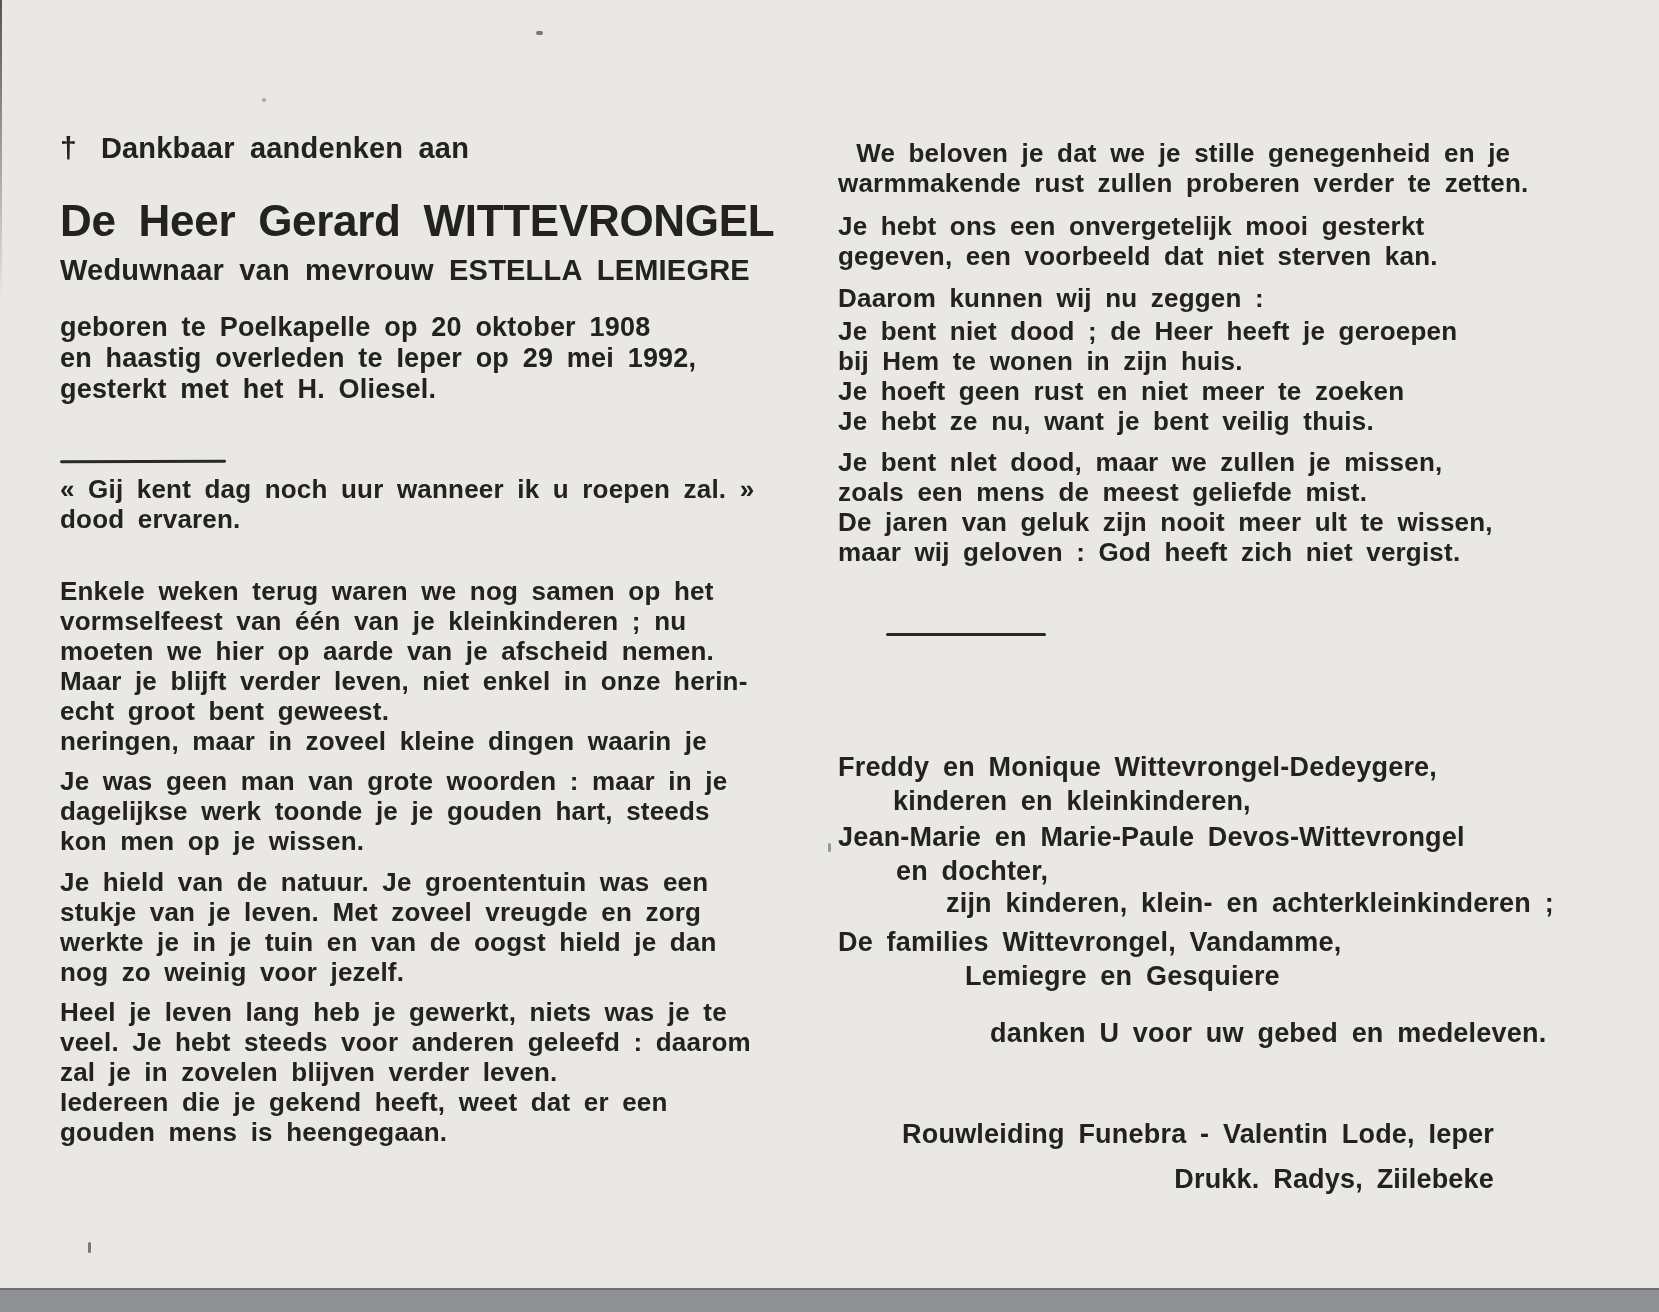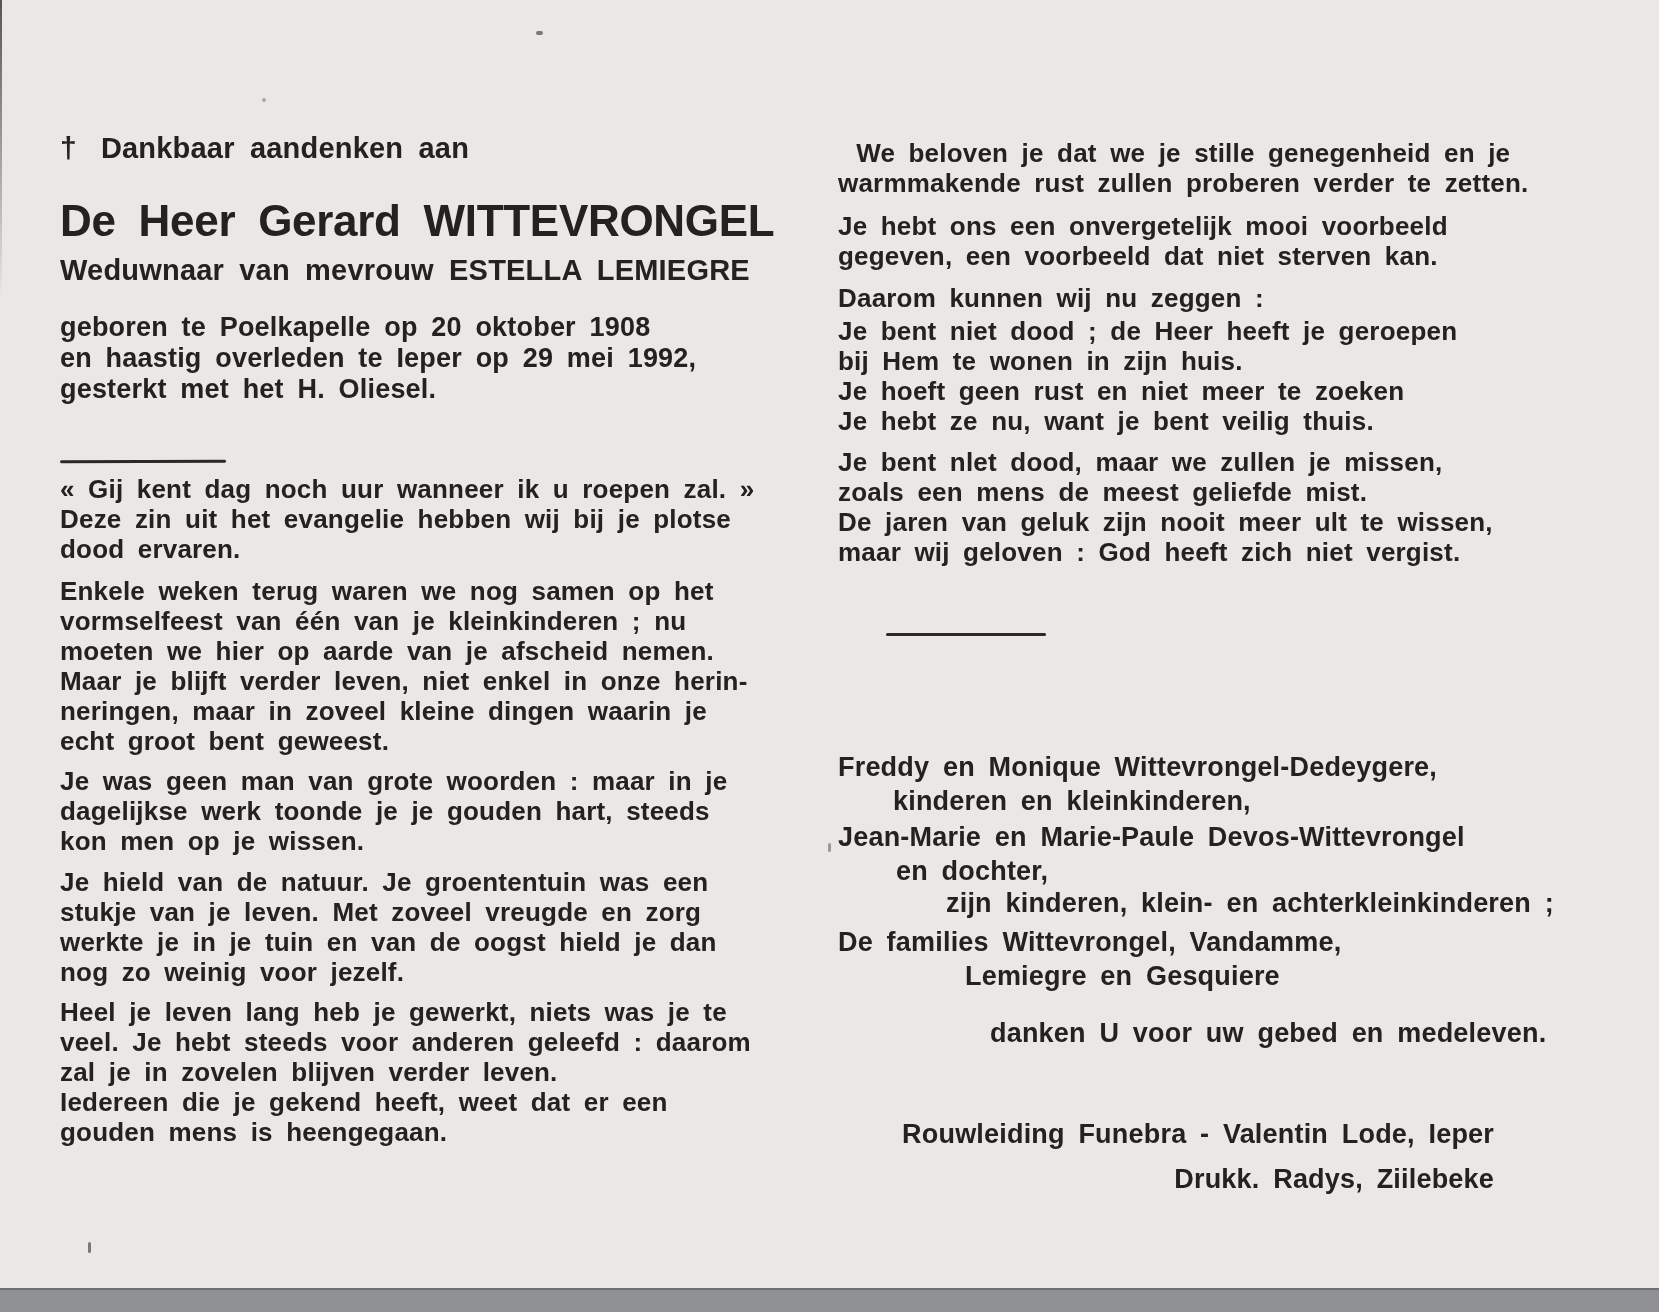--- a/index.html
+++ b/index.html
@@ -76,31 +76,30 @@
     <div class="block vitals" style="top:312px;">
       <div class="line">geboren te Poelkapelle op 20 oktober 1908</div>
       <div class="line">en haastig overleden te Ieper op 29 mei 1992,</div>
       <div class="line">gesterkt met het H. Oliesel.</div>
     </div>
 
     <div class="divider skew" style="left:0; top:460px; width:166px;"></div>
 
     <div class="block" style="top:474px;">
       <div class="line">« Gij kent dag noch uur wanneer ik u roepen zal. »</div>
-      <div class="line">Deze zin uit het evangelie hebben wij bij je plotse</div>
       <div class="line">dood ervaren.</div>
     </div>
 
     <div class="block" style="top:576px;">
       <div class="line">Enkele weken terug waren we nog samen op het</div>
       <div class="line">vormselfeest van één van je kleinkinderen ; nu</div>
       <div class="line">moeten we hier op aarde van je afscheid nemen.</div>
       <div class="line">Maar je blijft verder leven, niet enkel in onze herin-</div>
+      <div class="line">echt groot bent geweest.</div>
       <div class="line">neringen, maar in zoveel kleine dingen waarin je</div>
-      <div class="line">echt groot bent geweest.</div>
     </div>
 
     <div class="block" style="top:766px;">
       <div class="line">Je was geen man van grote woorden : maar in je</div>
       <div class="line">dagelijkse werk toonde je je gouden hart, steeds</div>
       <div class="line">kon men op je wissen.</div>
     </div>
 
     <div class="block" style="top:867px;">
       <div class="line">Je hield van de natuur. Je groententuin was een</div>
@@ -119,21 +118,21 @@
   </div>
 
   <div class="col" style="left:838px; top:0; width:660px; height:1312px;">
 
     <div class="block" style="top:138px;text-align:center;">
       <div class="line">We beloven je dat we je stille genegenheid en je</div>
       <div class="line">warmmakende rust zullen proberen verder te zetten.</div>
     </div>
 
     <div class="block" style="top:211px;">
-      <div class="line">Je hebt ons een onvergetelijk mooi voorbeeld</div>
+      <div class="line">Je hebt ons een onvergetelijk mooi gesterkt</div>
       <div class="line">gegeven, een voorbeeld dat niet sterven kan.</div>
     </div>
 
     <div class="block" style="top:283px;">
       <div class="line">Daarom kunnen wij nu zeggen :</div>
     </div>
 
     <div class="block" style="top:316px;">
       <div class="line">Je bent niet dood ; de Heer heeft je geroepen</div>
       <div class="line">bij Hem te wonen in zijn huis.</div>

